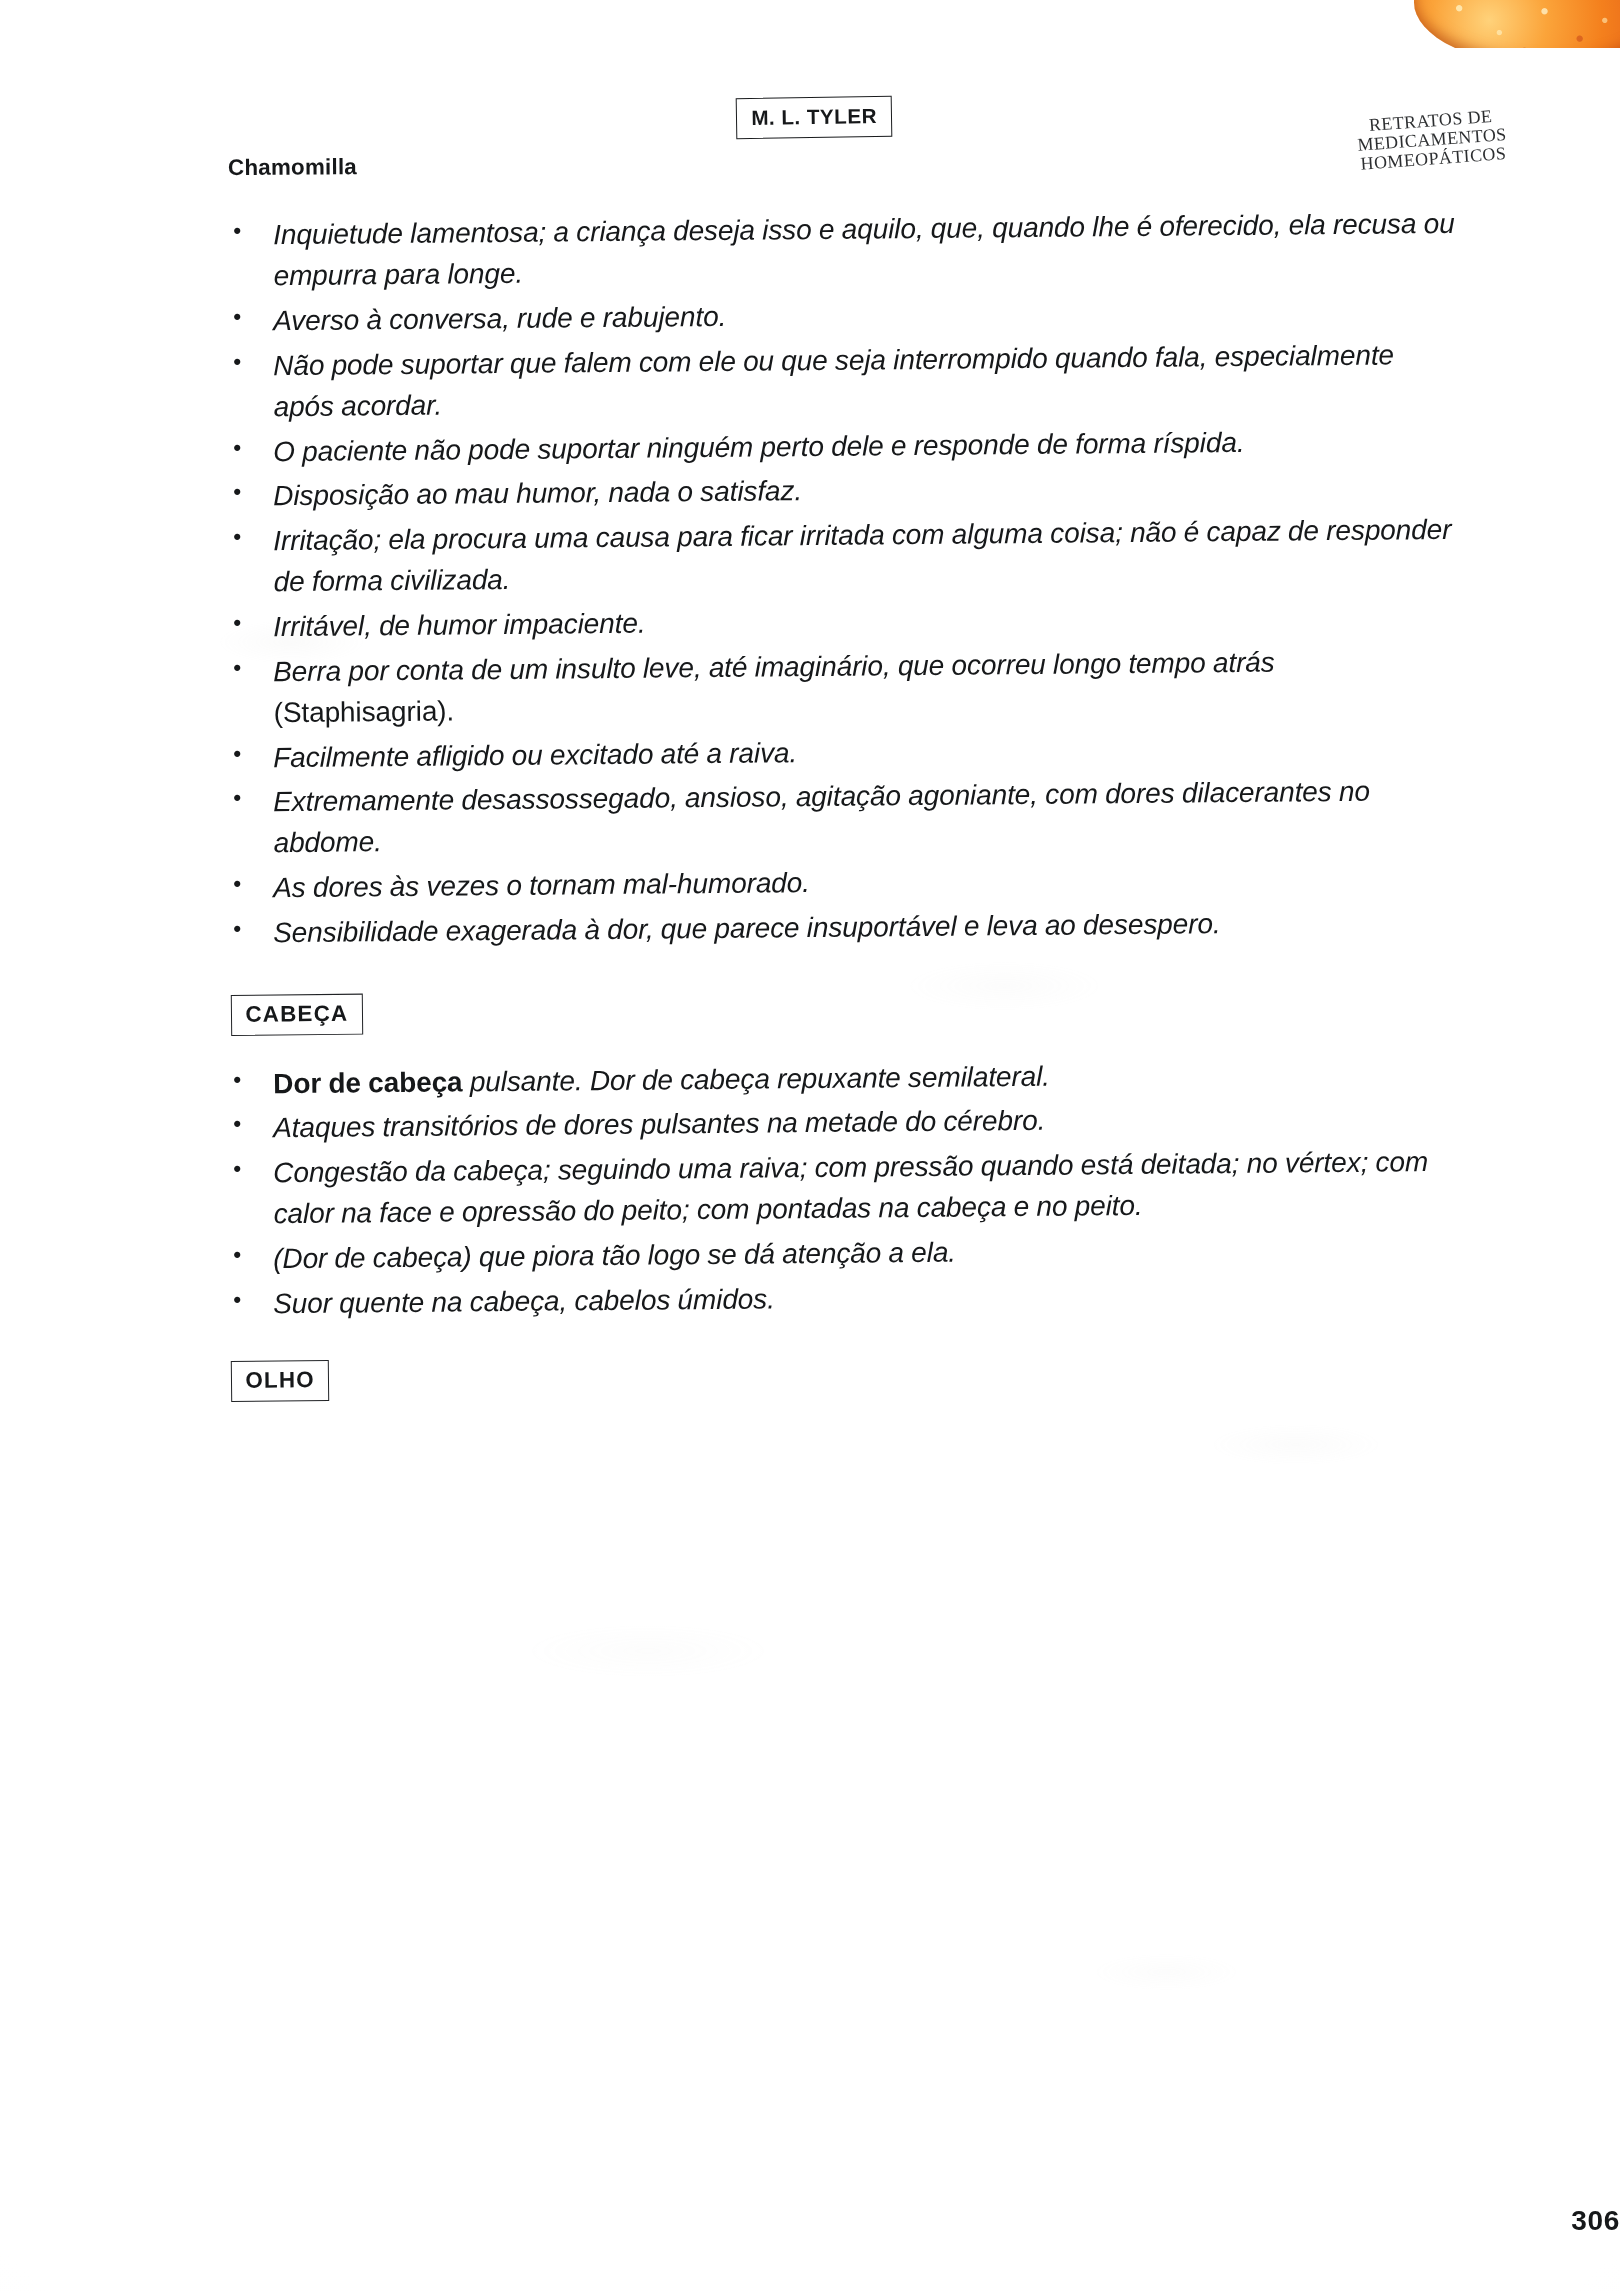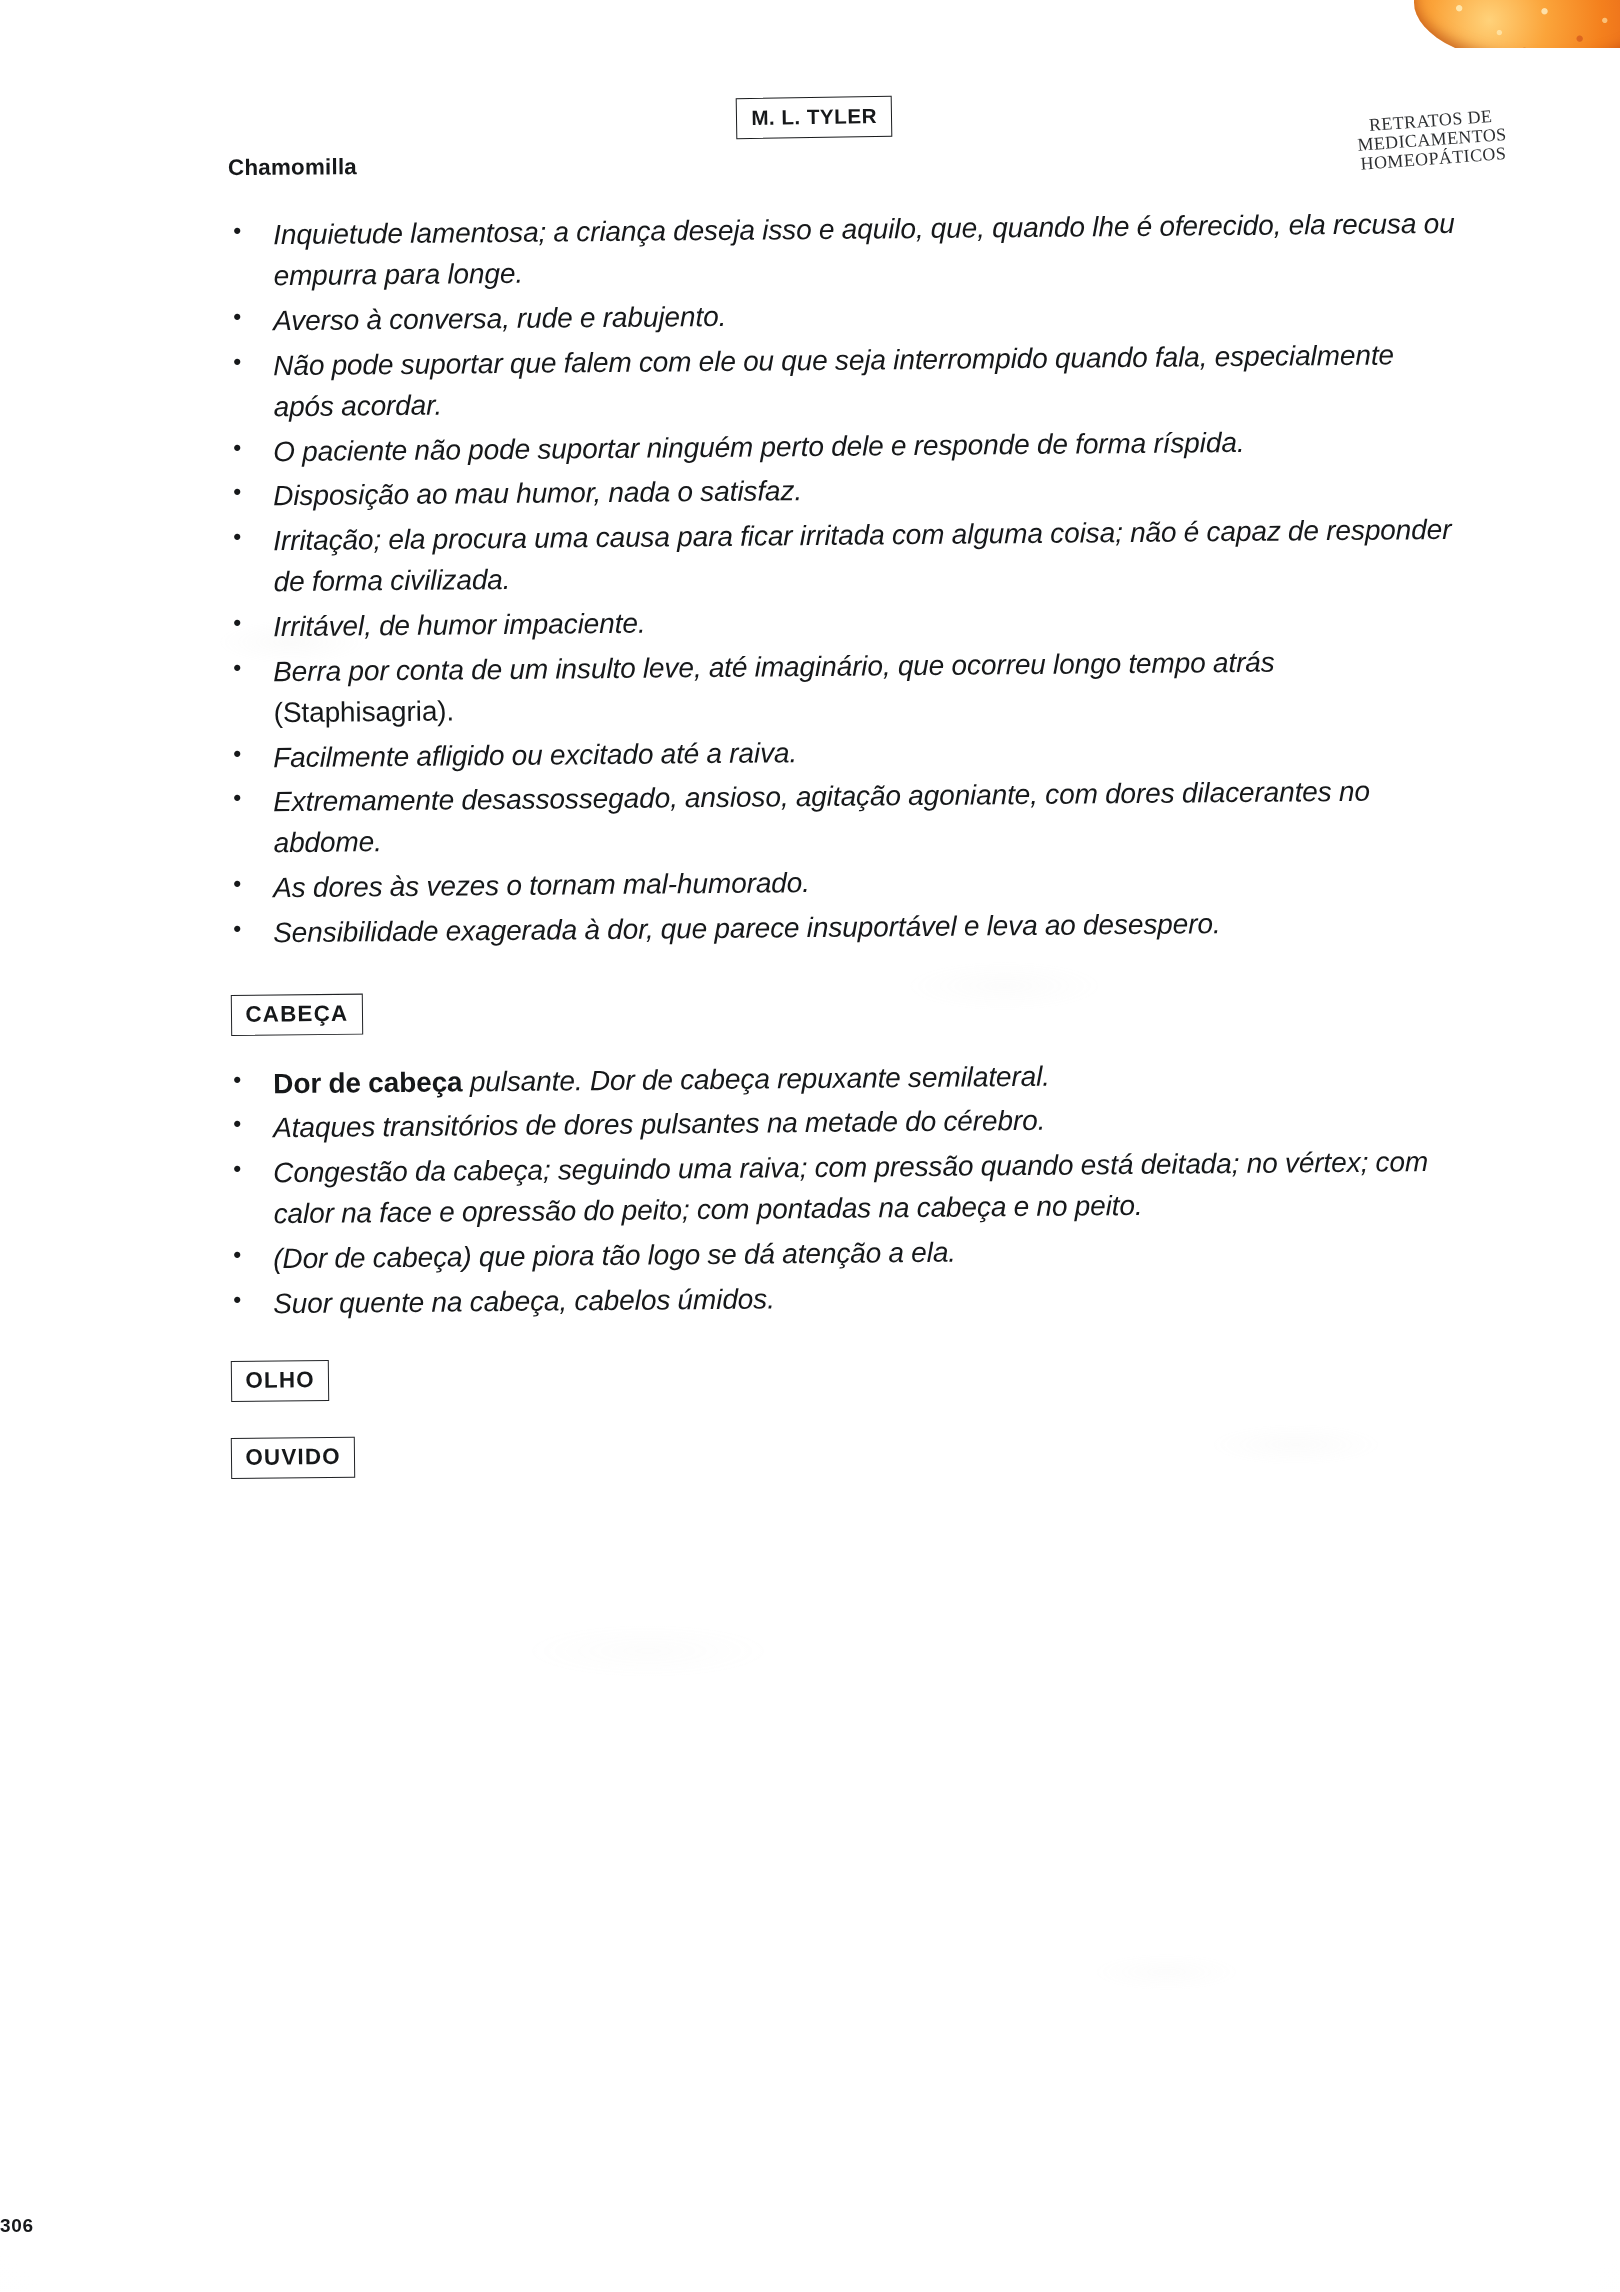--- a/index.html
+++ b/index.html
@@ -169,22 +169,22 @@
     transform-origin: left center;
   }
   .section-wrap { margin: 36px 0 27px 43px; }
   .section-wrap.first { margin-top: 41px; }
 
   
   .page-number {
     position: absolute;
     left: 0; right: 0;
     bottom: 56px;
-    text-align: left;
-    font-size: 19px;
+    text-align: right;
+    font-size: 28px;
     font-weight: bold;
     letter-spacing: 0.7px;
   }
 
   
   .mottle {
     position: absolute;
     inset: 0;
     pointer-events: none;
     opacity: .33;
@@ -235,21 +235,20 @@
       <div id="sections">
           <div class="section-wrap first"><div class="section-box">CABEÇA</div></div>
           <ul class="bullet-list">
             <li class="bullet-item"><b>Dor de cabeça</b> pulsante. Dor de cabeça repuxante semilateral.</li>
             <li class="bullet-item">Ataques transitórios de dores pulsantes na metade do cérebro.</li>
             <li class="bullet-item">Congestão da cabeça; seguindo uma raiva; com pressão quando está deitada; no vértex; com calor na face e opressão do peito; com pontadas na cabeça e no peito.</li>
             <li class="bullet-item">(Dor de cabeça) que piora tão logo se dá atenção a ela.</li>
             <li class="bullet-item">Suor quente na cabeça, cabelos úmidos.</li>
           </ul>
           <div class="section-wrap"><div class="section-box">OLHO</div></div>
-          <div class="section-wrap"><div class="section-box">OUVIDO</div></div>
         </div>
     </div>
   </div>
 
   <div class="page-number">306</div>
 
   <div class="mottle"></div>
 </div>
 
 

